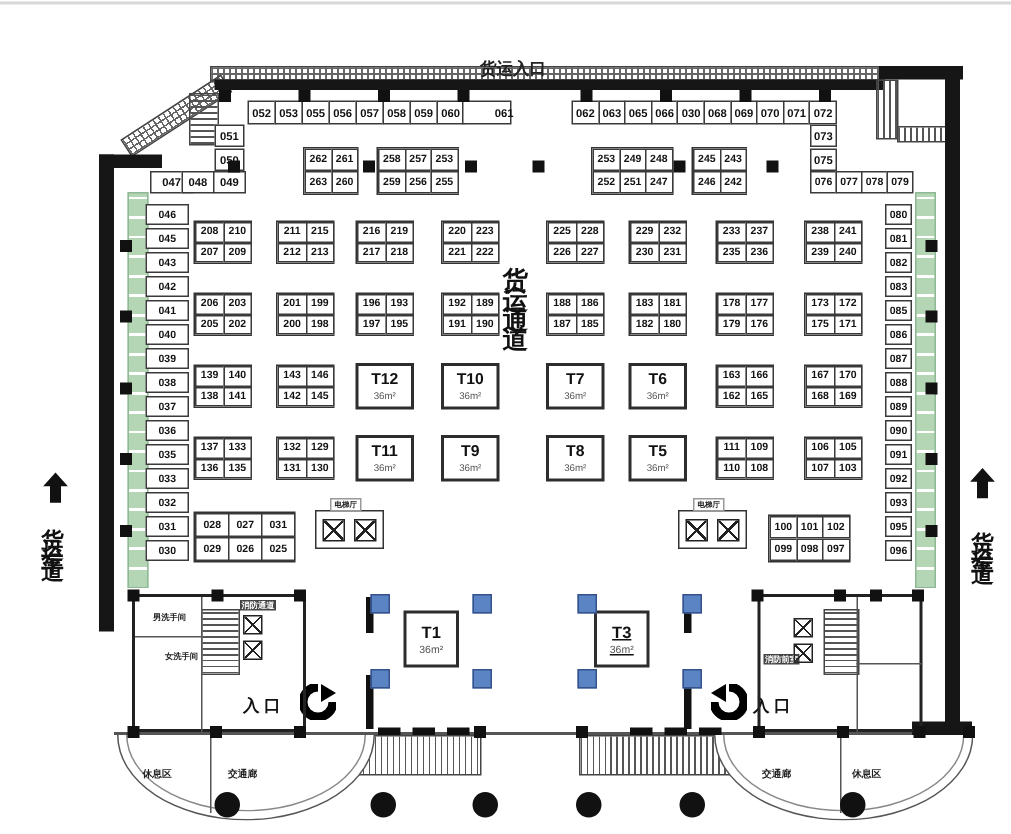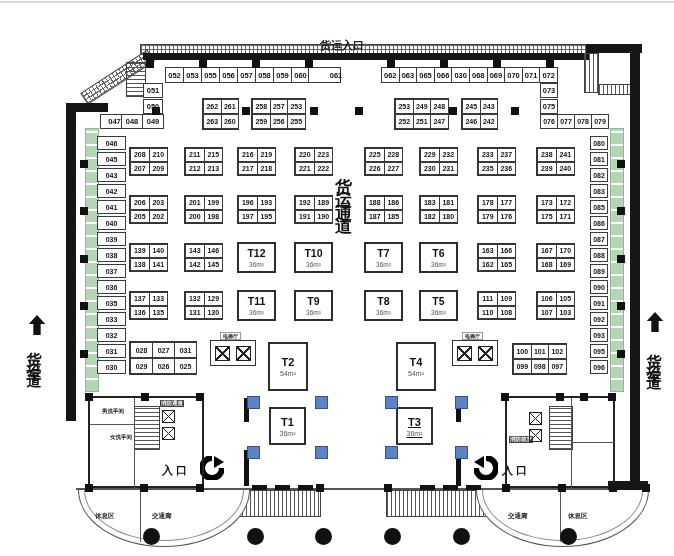--- a/index.html
+++ b/index.html
@@ -380,28 +380,20 @@
     <div class="cell" style="left: 130px; top: 358px; width: 23px; height: 16px; font-size: 7px;">029</div>
     <div class="cell" style="left: 152px; top: 358px; width: 23px; height: 16px; font-size: 7px;">026</div>
     <div class="cell" style="left: 174px; top: 358px; width: 23px; height: 16px; font-size: 7px;">025</div>
     <div class="island" style="left: 512px; top: 343px; width: 54.5px; height: 32px;"></div>
     <div class="cell" style="left: 513px; top: 344px; width: 18.5px; height: 15px; font-size: 7px;">100</div>
     <div class="cell" style="left: 530.5px; top: 344px; width: 18.5px; height: 15px; font-size: 7px;">101</div>
     <div class="cell" style="left: 548px; top: 344px; width: 18.5px; height: 15px; font-size: 7px;">102</div>
     <div class="cell" style="left: 513px; top: 359px; width: 18.5px; height: 15px; font-size: 7px;">099</div>
     <div class="cell" style="left: 530.5px; top: 359px; width: 18.5px; height: 15px; font-size: 7px;">098</div>
     <div class="cell" style="left: 548px; top: 359px; width: 18.5px; height: 15px; font-size: 7px;">097</div>
-    <div class="tbox" style="left: 268px; top: 342px; width: 40px; height: 49px;">
-      <div class="tname" style="font-size: 11px;">T2</div>
-      <div class="tsize" style="font-size: 7px;">54m²</div>
-    </div>
-    <div class="tbox" style="left: 396px; top: 342px; width: 40px; height: 49px;">
-      <div class="tname" style="font-size: 11px;">T4</div>
-      <div class="tsize" style="font-size: 7px;">54m²</div>
-    </div>
     <div class="tbox" style="left: 269px; top: 407px; width: 37px; height: 38px;">
       <div class="tname" style="font-size: 11px; text-align: right;">T1</div>
       <div class="tsize" style="font-size: 7px;">36m²</div>
     </div>
     <div class="tbox" style="left: 396px; top: 407px; width: 37px; height: 38px; text-decoration: underline;">
       <div class="tname" style="font-size: 11px;">T3</div>
       <div class="tsize" style="font-size: 7px;">36m²</div>
     </div>
     <div class="sq" style="left: 146px; top: 60px; width: 8px; height: 8px;"></div>
     <div class="sq" style="left: 199px; top: 60px; width: 8px; height: 8px;"></div>

